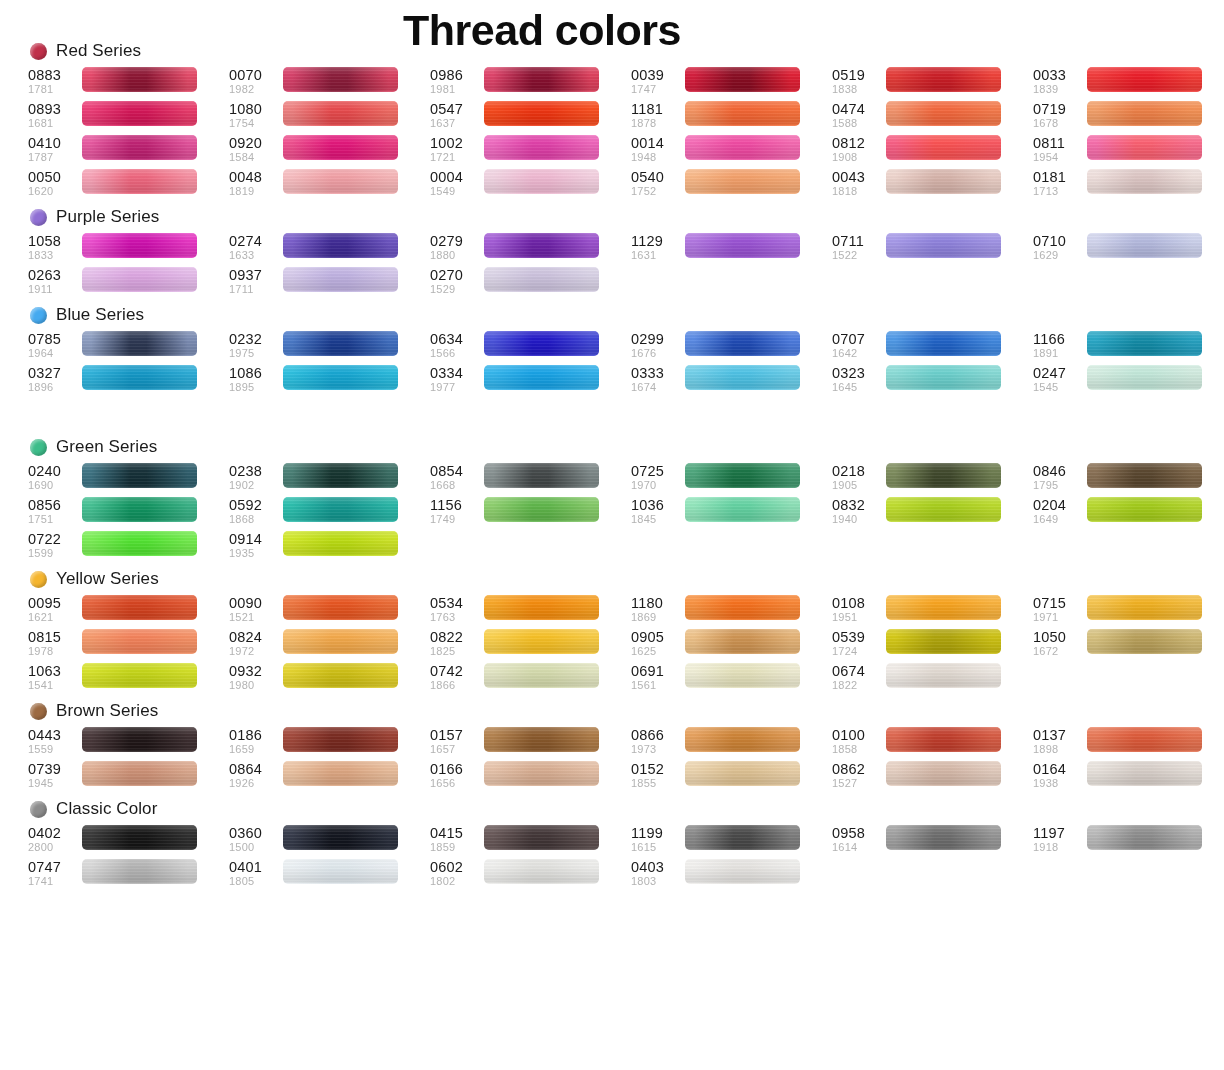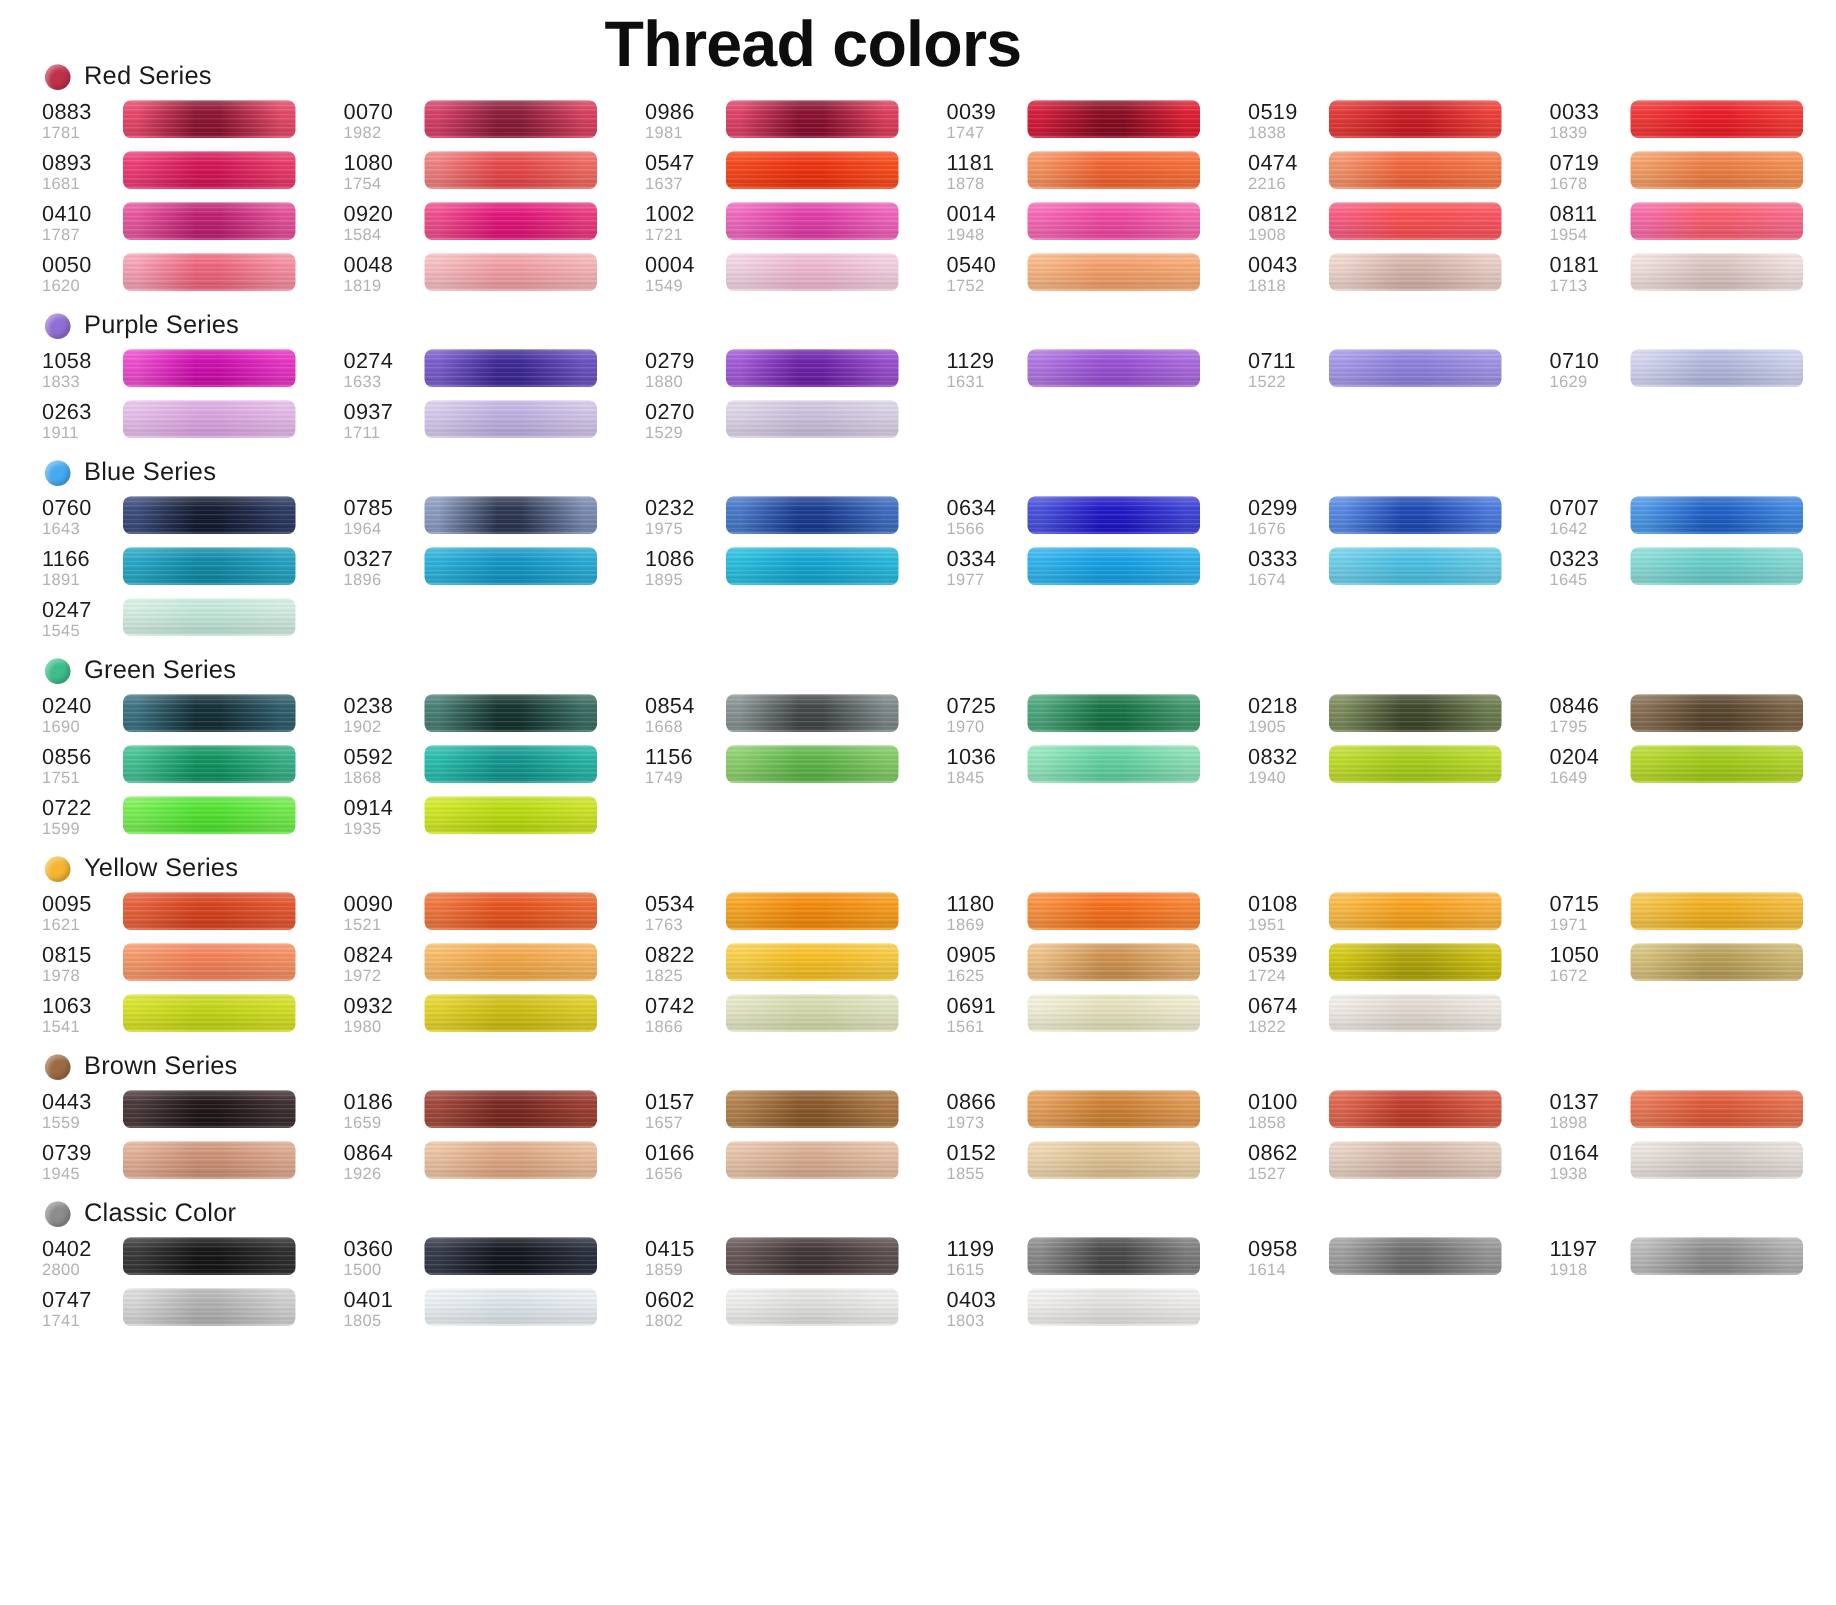--- a/index.html
+++ b/index.html
@@ -207,21 +207,21 @@
           <div class="cell">
             <div class="codes">
               <span class="code-main">1181</span>
               <span class="code-sub">1878</span>
             </div>
             <div class="swatch" style="background: linear-gradient(to right, rgb(248, 149, 98) 0%, rgb(248, 149, 98) 8%, rgb(244, 101, 51) 42%, rgb(244, 101, 51) 56%, rgb(248, 112, 58) 92%, rgb(248, 112, 58) 100%);"></div>
           </div>
           <div class="cell">
             <div class="codes">
               <span class="code-main">0474</span>
-              <span class="code-sub">2216</span>
+              <span class="code-sub">1588</span>
             </div>
             <div class="swatch" style="background: linear-gradient(to right, rgb(245, 148, 108) 0%, rgb(245, 148, 108) 8%, rgb(244, 103, 60) 42%, rgb(244, 103, 60) 56%, rgb(246, 121, 74) 92%, rgb(246, 121, 74) 100%);"></div>
           </div>
           <div class="cell">
             <div class="codes">
               <span class="code-main">0719</span>
               <span class="code-sub">1678</span>
             </div>
             <div class="swatch" style="background: linear-gradient(to right, rgb(245, 160, 105) 0%, rgb(245, 160, 105) 8%, rgb(239, 128, 71) 42%, rgb(239, 128, 71) 56%, rgb(245, 145, 84) 92%, rgb(245, 145, 84) 100%);"></div>
           </div>
@@ -388,27 +388,20 @@
           <div class="cell empty"></div>
           <div class="cell empty"></div>
         </div>
       </div>
       <div class="series-block">
         <div class="series-header">
           <span class="series-dot" style="background: rgb(69, 170, 240);"></span>
           <span class="series-name">Blue Series</span>
         </div>
         <div class="series-grid">
-          <div class="cell">
-            <div class="codes">
-              <span class="code-main">0760</span>
-              <span class="code-sub">1643</span>
-            </div>
-            <div class="swatch" style="background: linear-gradient(to right, rgb(62, 79, 126) 0%, rgb(62, 79, 126) 8%, rgb(21, 28, 51) 42%, rgb(21, 28, 51) 56%, rgb(45, 58, 99) 92%, rgb(45, 58, 99) 100%);"></div>
-          </div>
           <div class="cell">
             <div class="codes">
               <span class="code-main">0785</span>
               <span class="code-sub">1964</span>
             </div>
             <div class="swatch" style="background: linear-gradient(to right, rgb(141, 158, 194) 0%, rgb(141, 158, 194) 8%, rgb(45, 56, 83) 42%, rgb(45, 56, 83) 56%, rgb(123, 140, 179) 92%, rgb(123, 140, 179) 100%);"></div>
           </div>
           <div class="cell">
             <div class="codes">
               <span class="code-main">0232</span>

